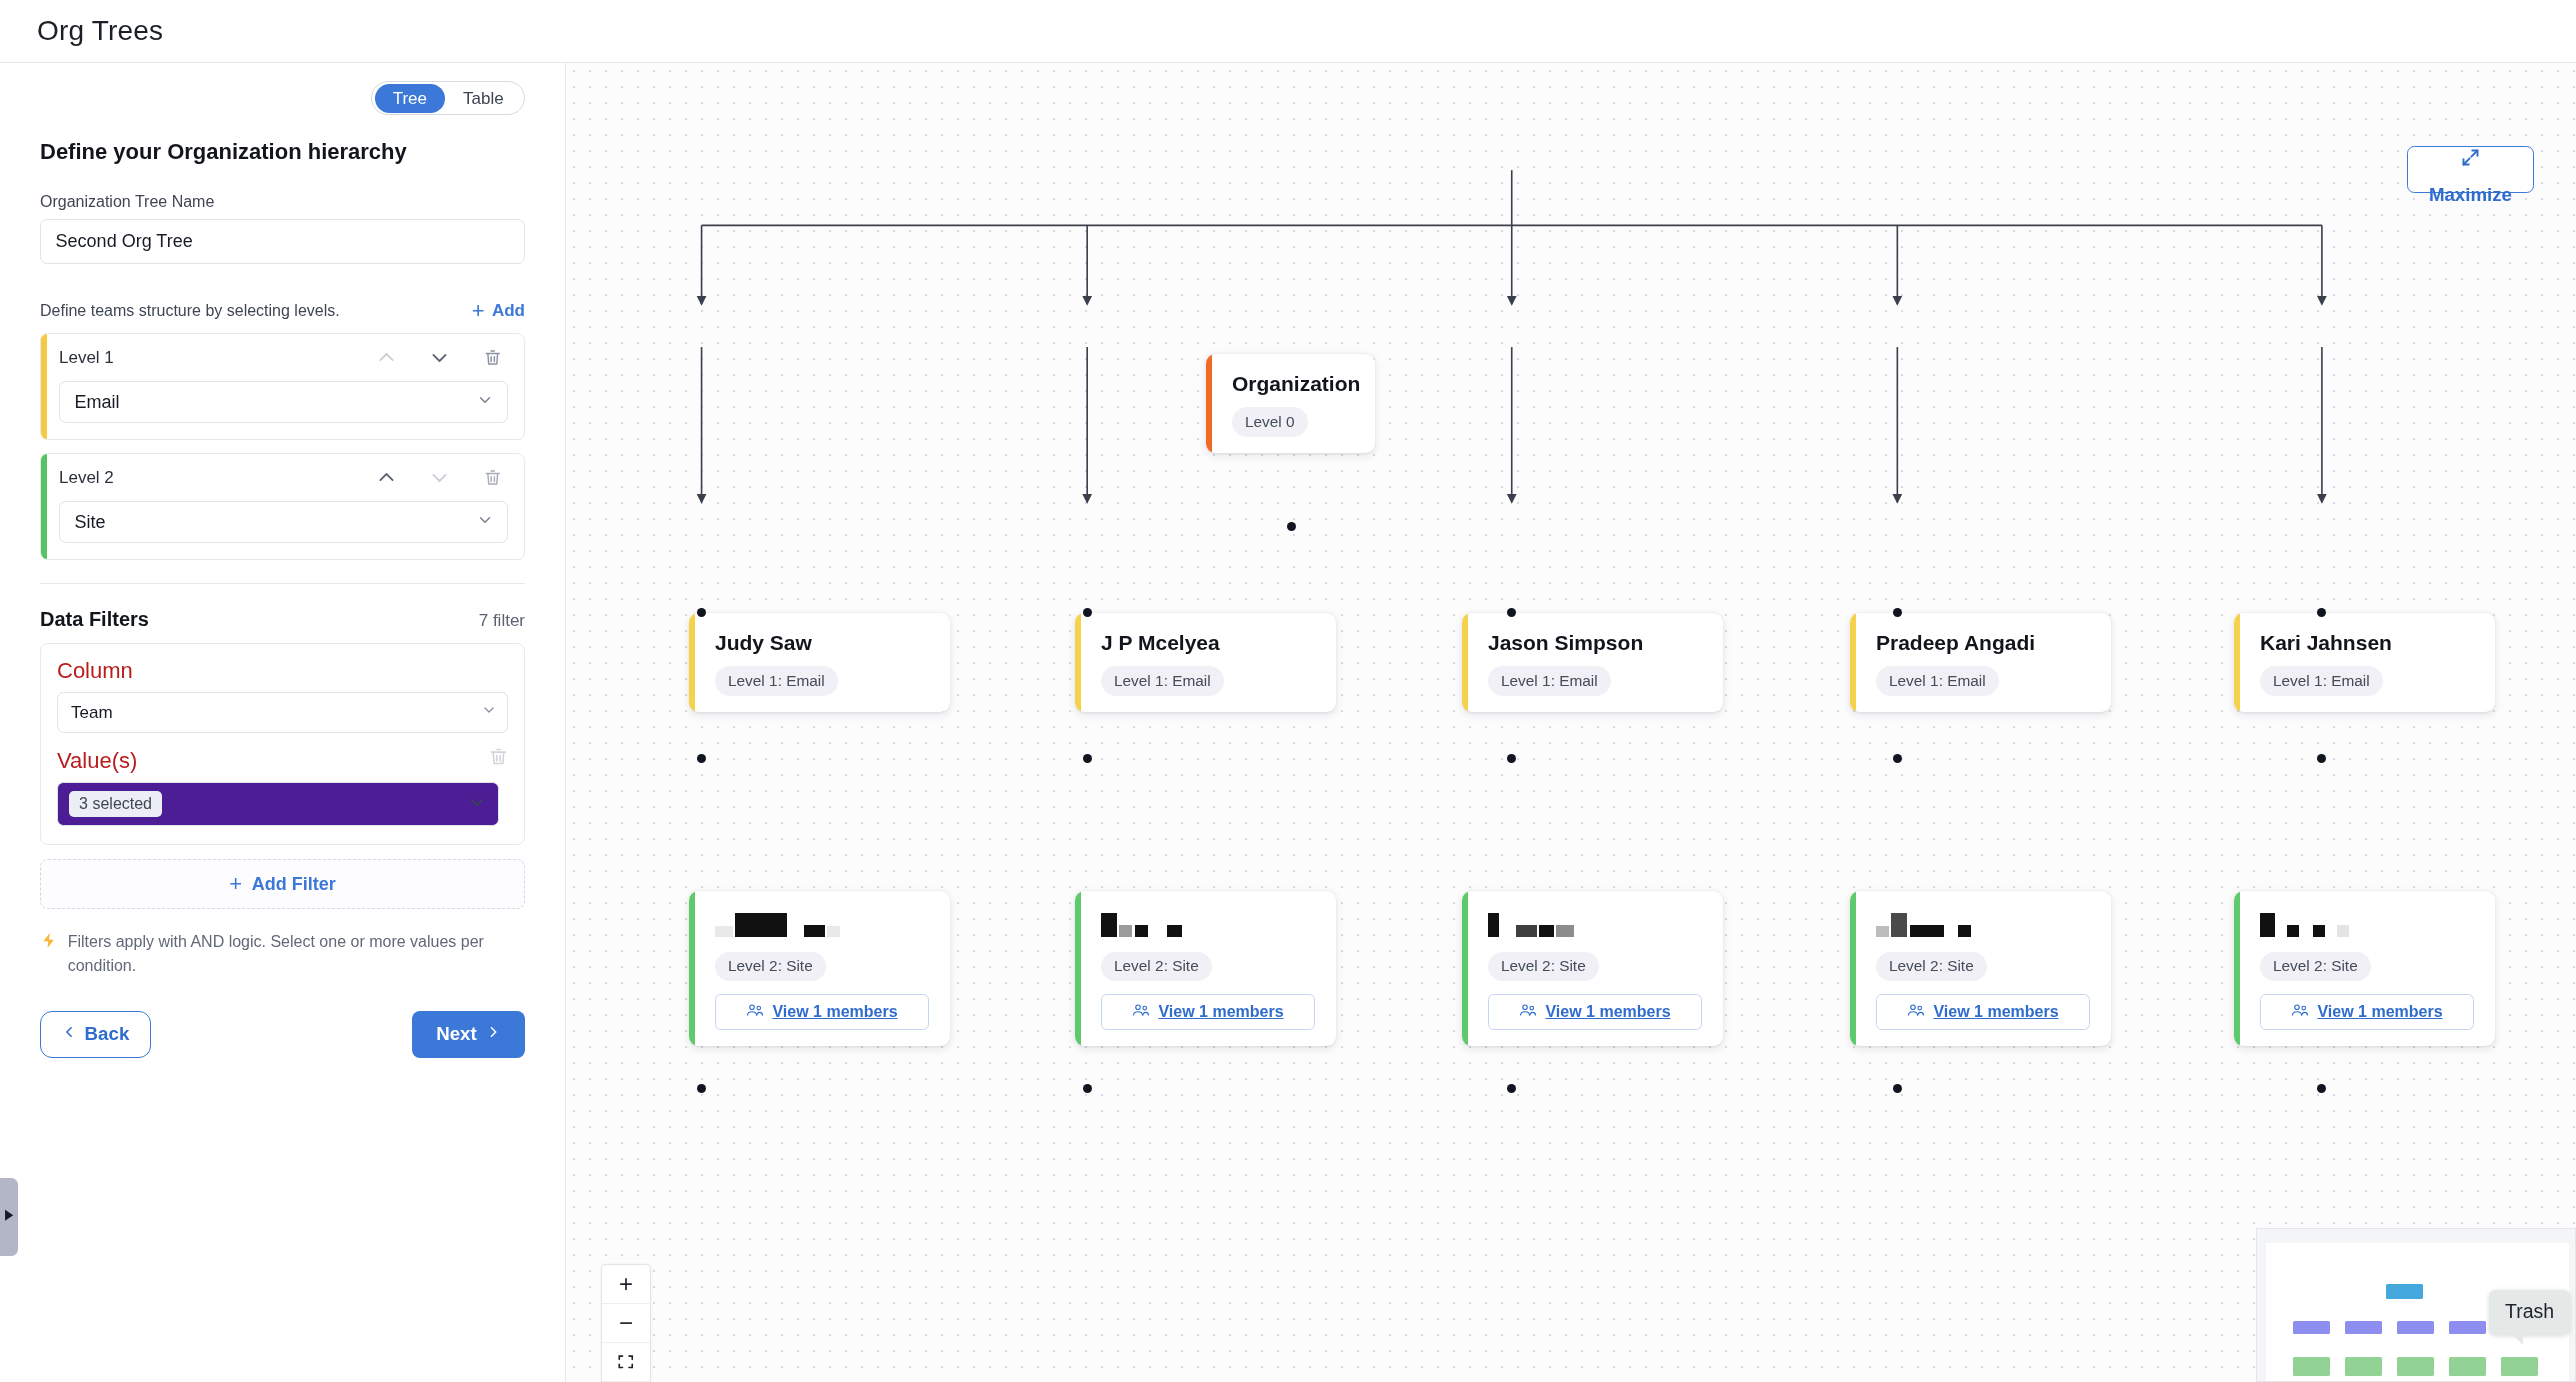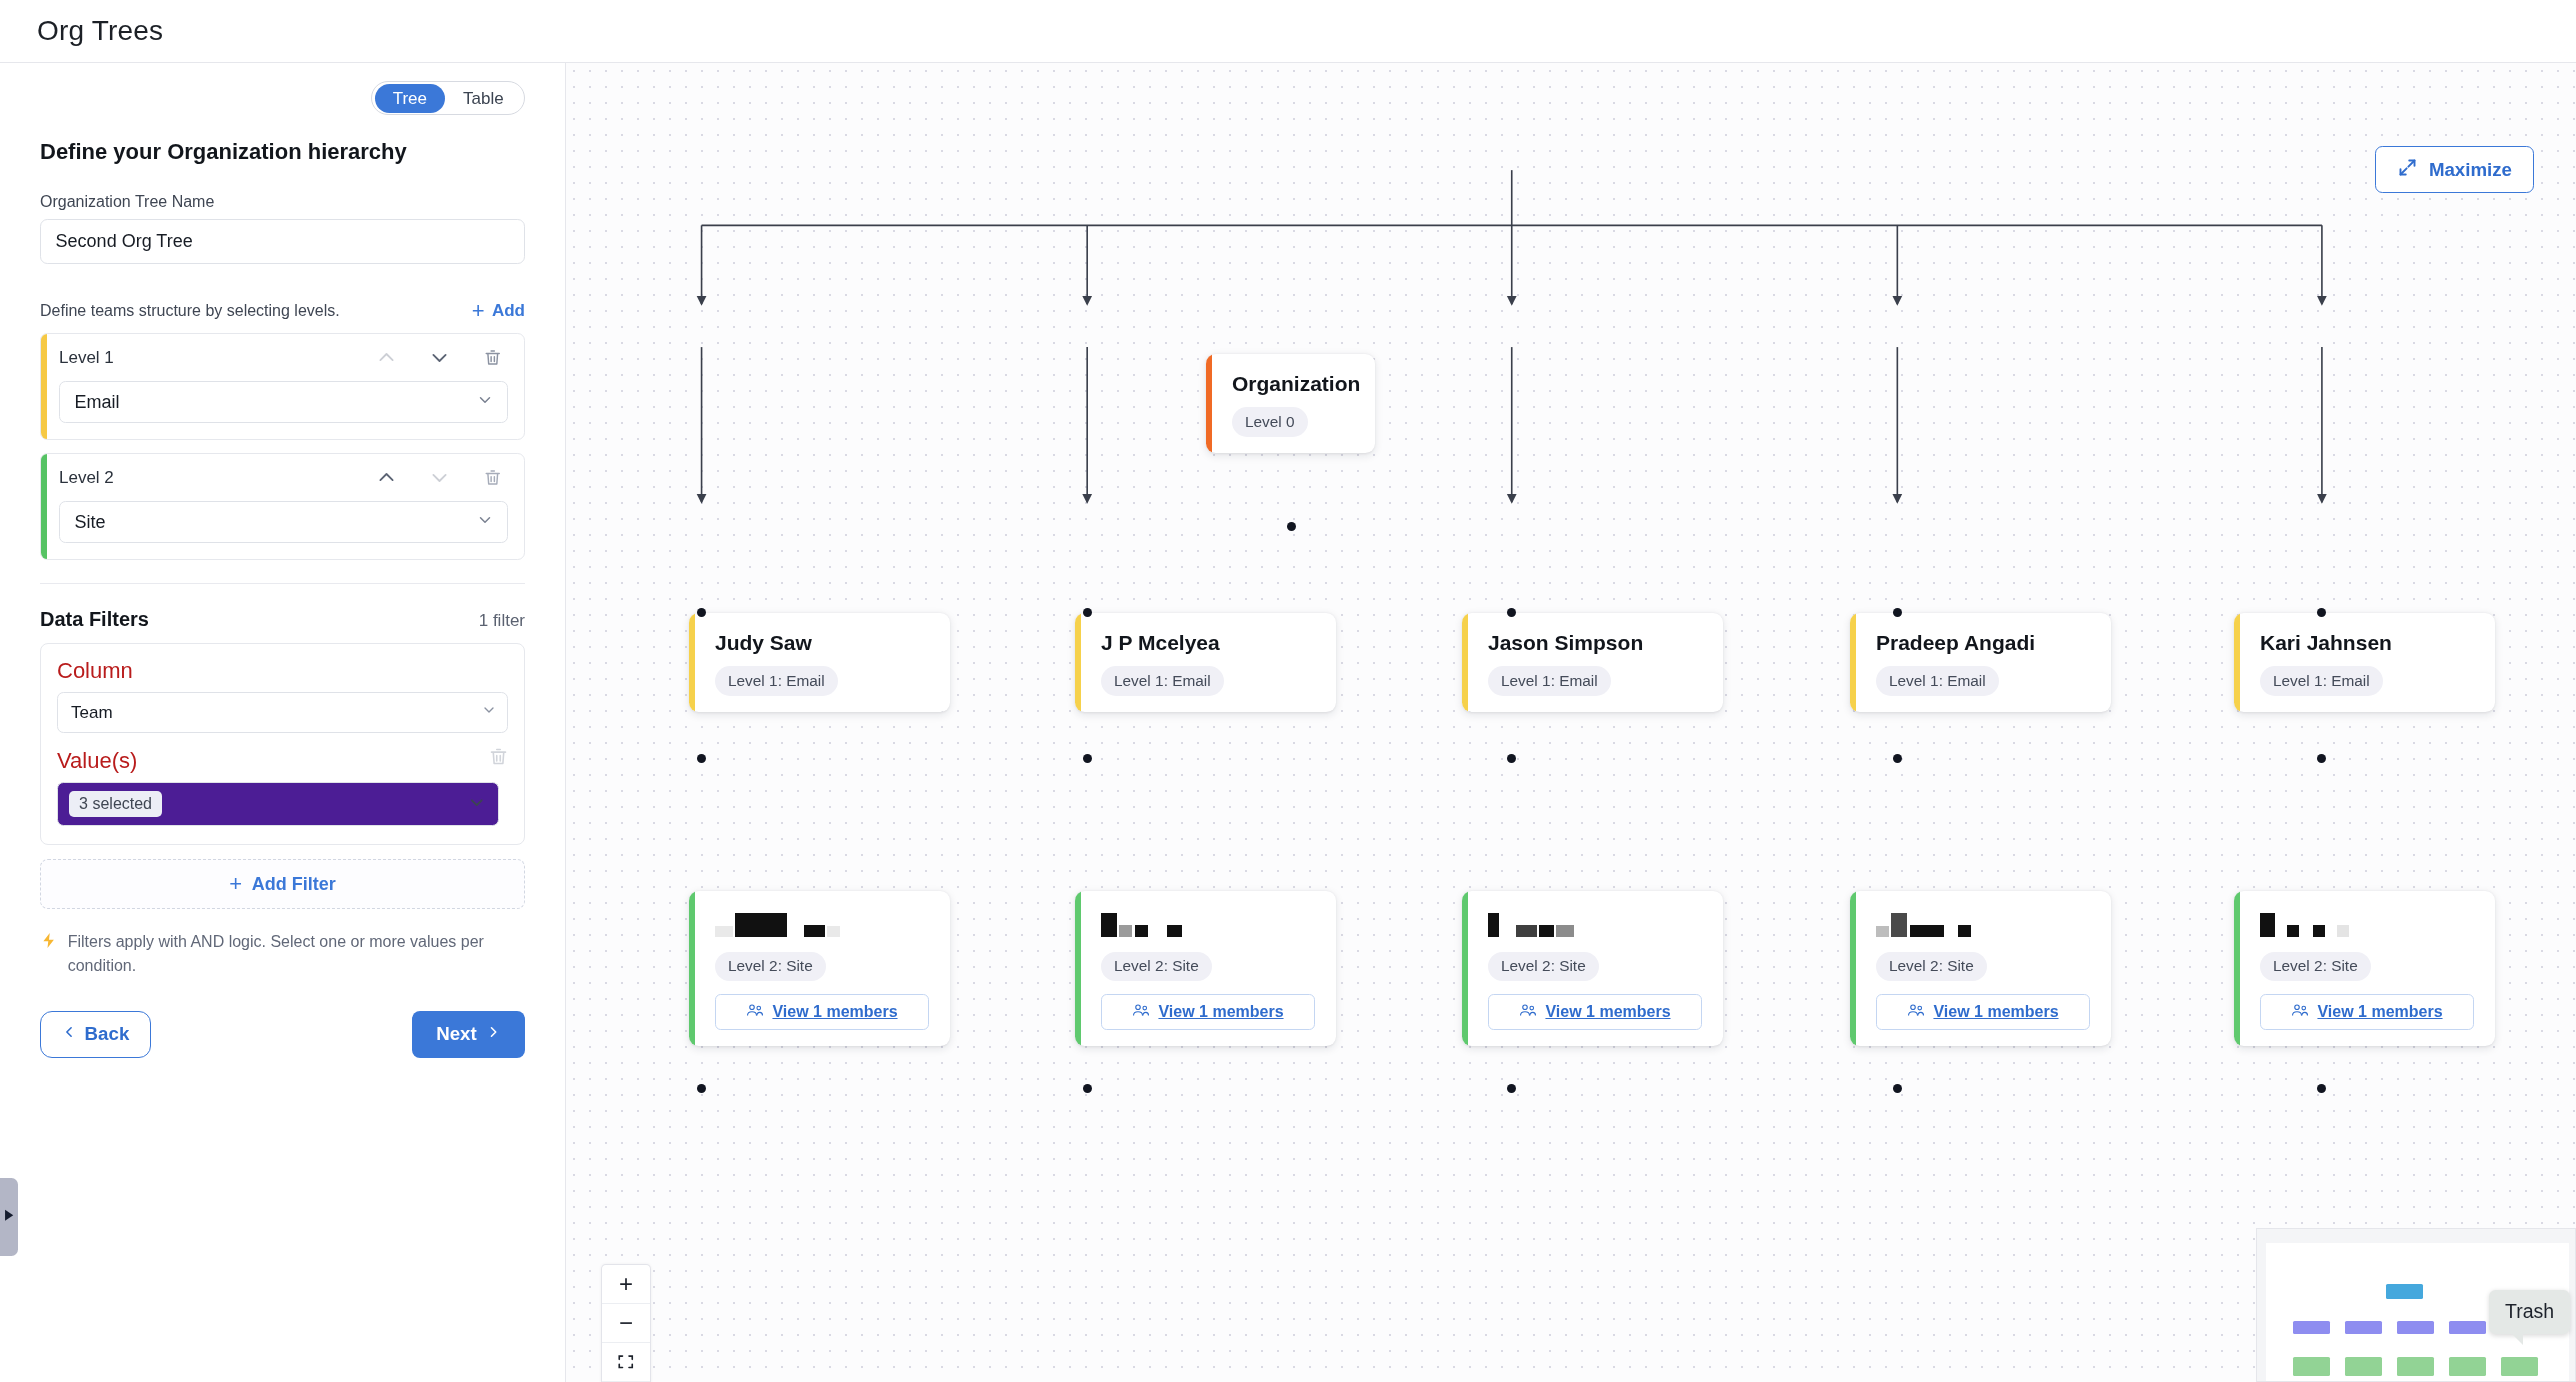--- a/index.html
+++ b/index.html
@@ -152,21 +152,21 @@
     background-color: #fcfcfd;
     background-image: radial-gradient(#d9d9e3 1.1px, transparent 1.1px);
     background-size: 16px 16px;
   }
 
   .maximize-btn {
     position: absolute; right: 42px; top: 83px;
     border: 0.8px solid #3b78d8; color: #2f6ccd; background: #fff;
     border-radius: 7.3px; height: 47px; padding: 0 21px;
     display: flex; align-items: center; gap: 11.4px;
-    font-size: 18.7px; font-weight: 700; cursor: pointer;
+    font-size: 18.7px; font-weight: 700; cursor: pointer; flex-direction: column;
   }
 
   .node {
     position: absolute; background: #fff; border-radius: 9.7px;
     box-shadow: 0 2.4px 8px rgba(22,28,45,.10), 0 0.8px 2.4px rgba(22,28,45,.07);
     overflow: hidden;
   }
   .node::before { content: ""; position: absolute; left: 0; top: 0; bottom: 0; width: 5.7px; border-radius: 9.7px 0 0 9.7px; }
   .node.root::before { background: #f06a25; }
   .node.lvl1::before { background: #f6d14b; }
@@ -321,21 +321,21 @@
               <polyline points="6 9 12 15 18 9"></polyline>
             </svg>
         </span>
       </div>
     </div>
 
     <div class="divider"></div>
 
     <div class="filters-head">
       <div class="filters-title">Data Filters</div>
-      <div class="filters-count">1 filter</div>
+      <div class="filters-count">7 filter</div>
     </div>
 
     <div class="filter-card">
       <div class="filter-grid">
         <div class="filter-col">
           <div class="small-label">Column</div>
           <div class="mini-select">
             <span>Team</span>
             <span>
               <svg width="16" height="16" viewBox="0 0 24 24" fill="none" stroke="#8b92a1" stroke-width="2" stroke-linecap="round" stroke-linejoin="round">

